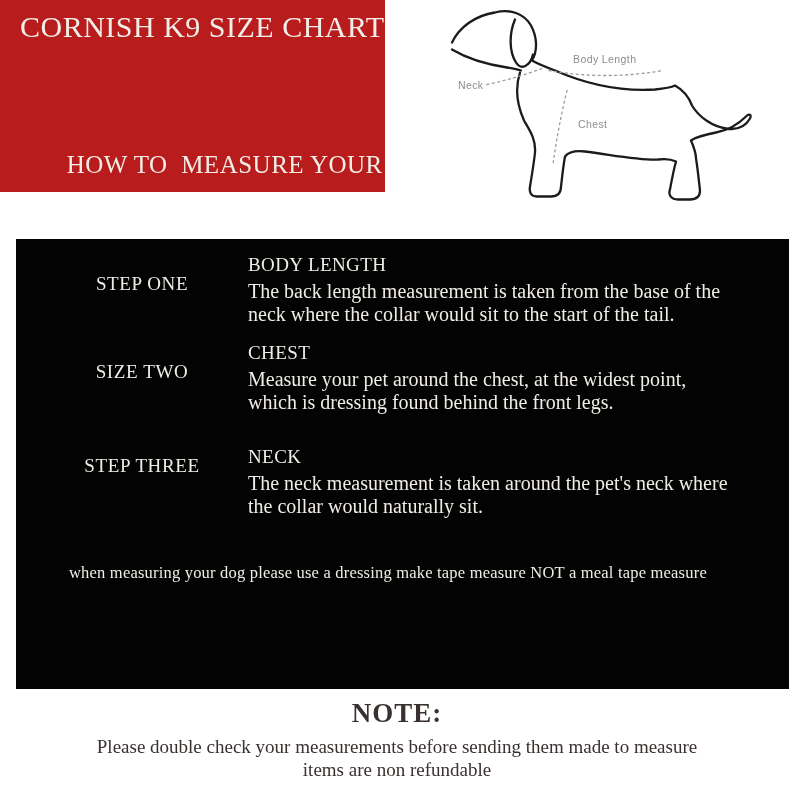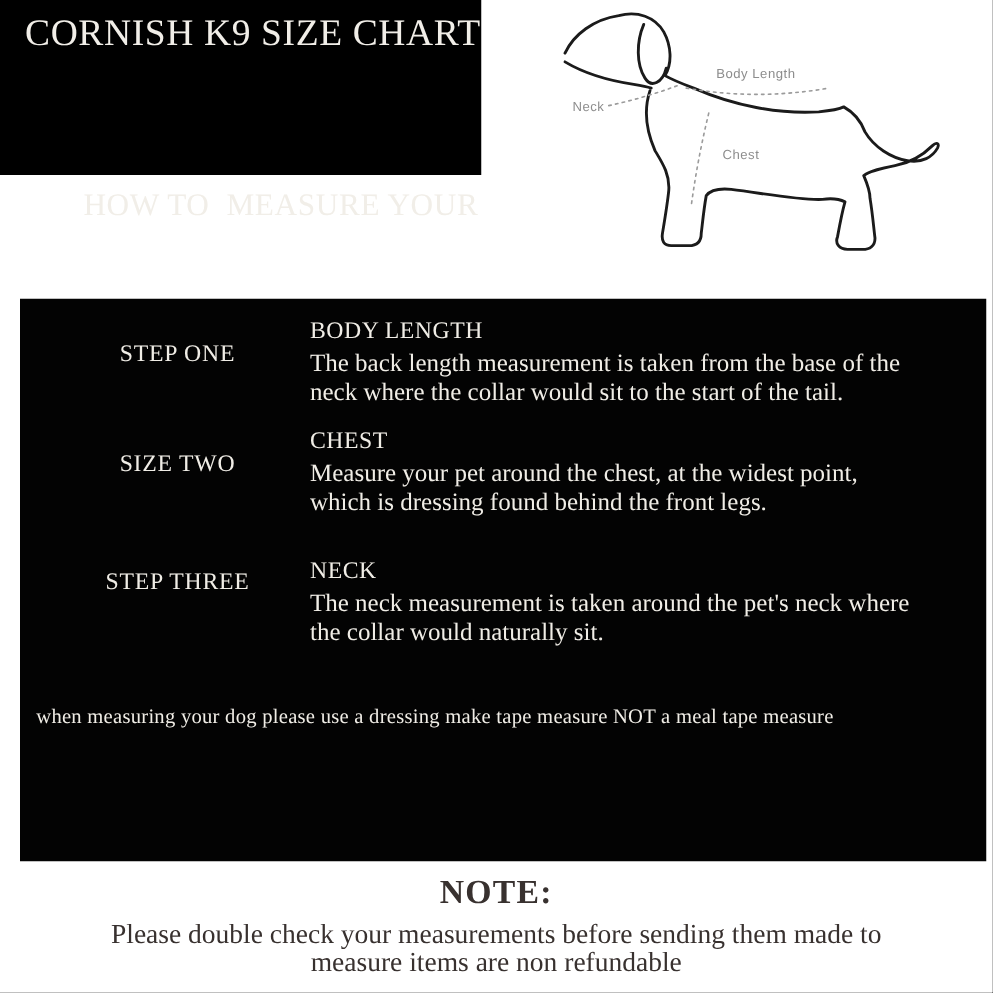--- a/index.html
+++ b/index.html
@@ -1,46 +1,46 @@
 <!DOCTYPE html>
 <html><head>
 <meta charset="utf-8">
 <style>
   html,body{margin:0;padding:0;}
   body{width:794px;height:794px;background:#ffffff;font-family:"Liberation Serif","DejaVu Serif",serif;}
   .page{position:relative;width:794px;height:794px;background:#ffffff;overflow:hidden;}
 
   
-  .title-box{position:absolute;left:0;top:0;width:385px;height:140px;background:#000000;color:#f1eee8;}
+  .title-box{position:absolute;left:0;top:0;width:385px;height:192px;background:#b91c1c;color:#f1eee8;}
   .main-title{position:absolute;left:20px;top:10px;margin:0;font-size:30px;font-weight:normal;letter-spacing:.5px;white-space:nowrap;}
   .subtitle{position:absolute;top:93px;left:0;width:100%;box-sizing:border-box;padding-left:24px;
             text-align:center;font-size:25px;line-height:48px;letter-spacing:.5px;white-space:pre-wrap;}
 
   
   .dog-figure{position:absolute;left:425px;top:0;width:350px;height:210px;}
   .dog-figure svg{display:block;width:100%;height:100%;}
   .dog-stroke{fill:none;stroke:#1b1b1b;stroke-width:2.3;stroke-linecap:round;stroke-linejoin:round;}
   .dotted{fill:none;stroke:#9b9b9b;stroke-width:1.3;stroke-dasharray:2 3.5;stroke-linecap:round;}
   .diagram-label{font-family:"Liberation Sans","DejaVu Sans",sans-serif;font-size:10.5px;fill:#8d8d8d;letter-spacing:.4px;}
 
   
   .steps-box{position:absolute;left:16px;top:239px;width:773px;height:450px;background:#030303;color:#f0ede6;box-sizing:border-box;padding-top:15px;}
   .step{display:grid;grid-template-columns:232px auto;}
   .step + .step-m2{margin-top:16px;}
   .step-m3{margin-top:32px;}
   .step-label{text-align:center;font-size:19px;letter-spacing:.6px;padding-top:19px;white-space:nowrap;margin-left:20px;}
   .step-m3 .step-label{padding-top:9px;}
   .step-heading{margin:0 0 4px 0;font-size:19px;font-weight:normal;letter-spacing:.4px;}
   .step-desc{margin:0;font-size:20px;line-height:23px;width:482px;}
-  .footnote{margin-top:45px;padding-left:13px;font-size:16.5px;letter-spacing:.2px;white-space:nowrap;}
+  .footnote{margin-top:45px;padding-left:33px;font-size:16.5px;letter-spacing:.2px;white-space:nowrap;margin-left:20px;}
 
   
   .note-section{position:absolute;left:0;top:698px;width:794px;text-align:center;color:#38312f;}
   .note-heading{margin:0;font-size:27px;font-weight:bold;letter-spacing:1px;}
-  .note-body{margin:6px auto 0;max-width:645px;font-size:22px;line-height:23px;}
+  .note-body{margin:6px auto 0;max-width:645px;font-size:19px;line-height:23px;}
 </style>
 </head>
 <body>
 
 <div class="page">
 
   <div class="title-box">
     <h1 class="main-title">CORNISH K9 SIZE CHART</h1>
     <div class="subtitle">
       <span>HOW TO  MEASURE YOUR</span><br>

